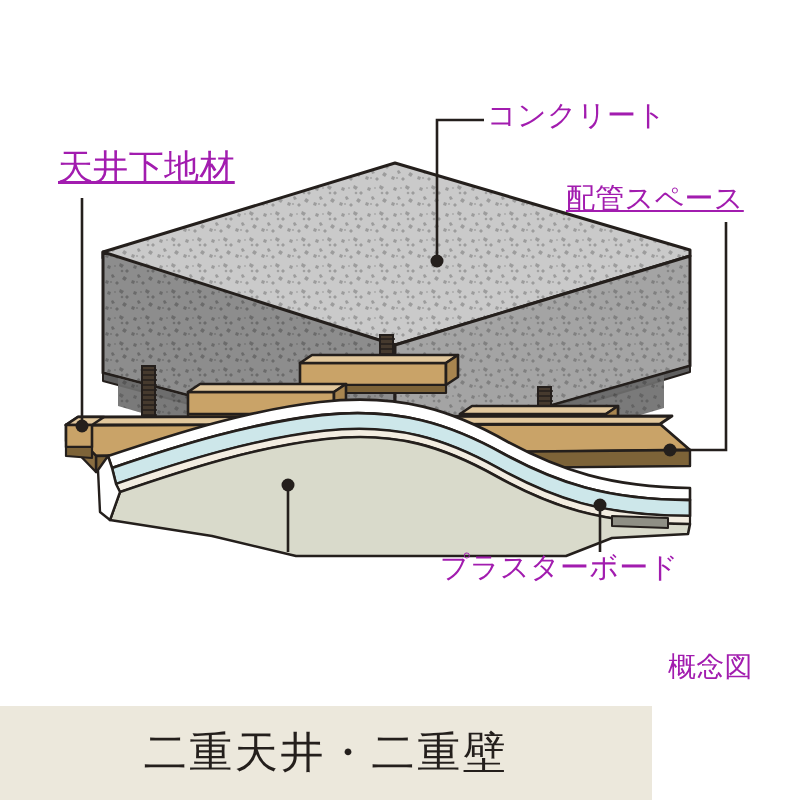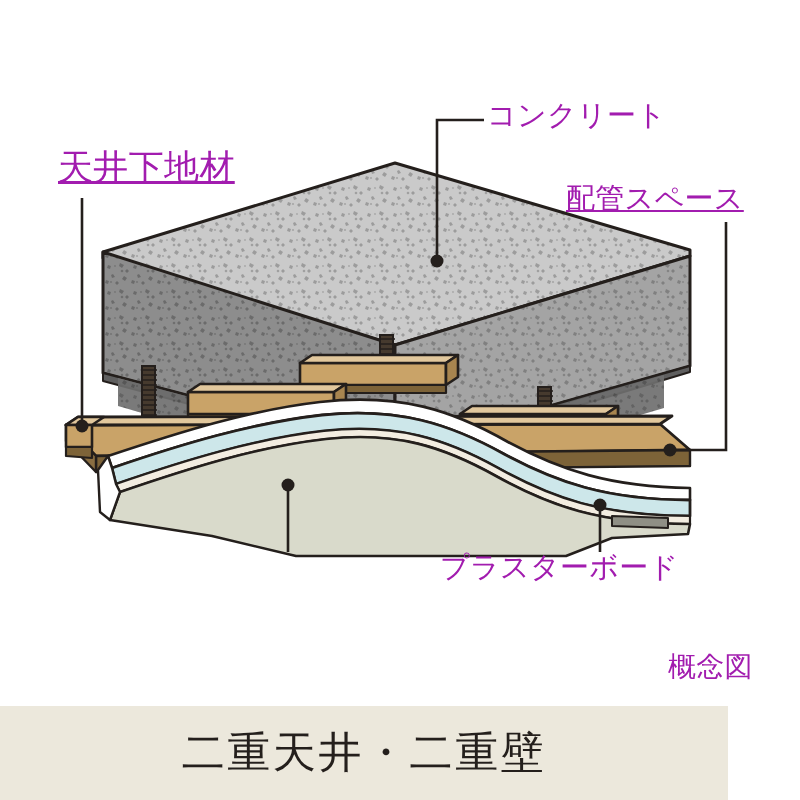--- a/index.html
+++ b/index.html
@@ -25,21 +25,21 @@
   .lbl-md{font-size:29px;}
 
   #lbl-ceiling-base{left:58px;  top:150px;}
   #lbl-concrete   {left:487px; top:101px;}
   #lbl-pipe-space {left:566px; top:184px;text-decoration:underline;}
   #lbl-vinyl      {left:88px;  top:553px;}
   #lbl-plaster    {left:440px; top:553px;}
   #lbl-concept    {left:668px; top:637px; font-size:28px;margin-top:16px;}
 
   #banner{
-    position:absolute;left:0;top:706px;width:728px;height:94px;
+    position:absolute;left:0;top:706px;width:652px;height:94px;
     background:#ece8dc;
     display:flex;align-items:center;justify-content:center;text-align:right;
   }
   #banner-title{
     font-family:"Liberation Serif","DejaVu Serif",serif;
     font-size:43px;
     color:#241f1c;
     letter-spacing:0.06em;
   }
 </style>

